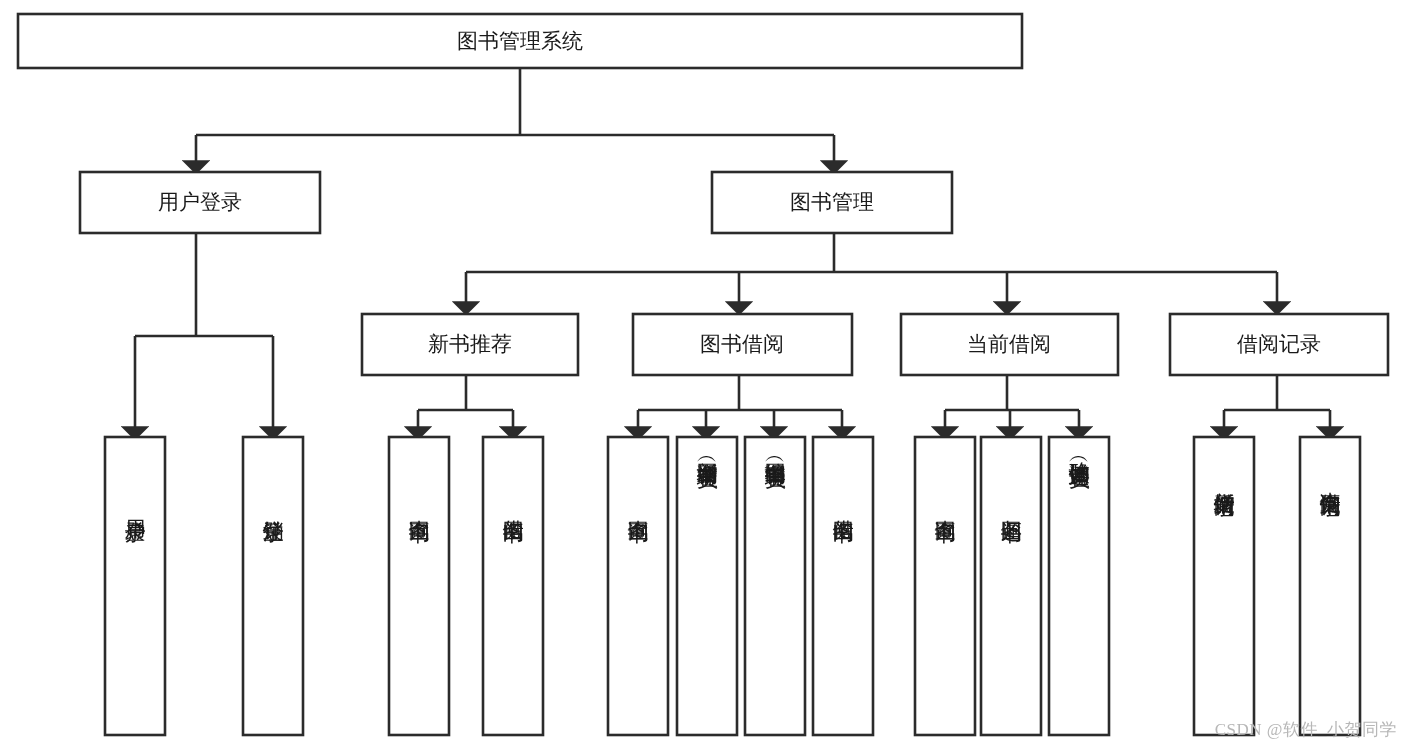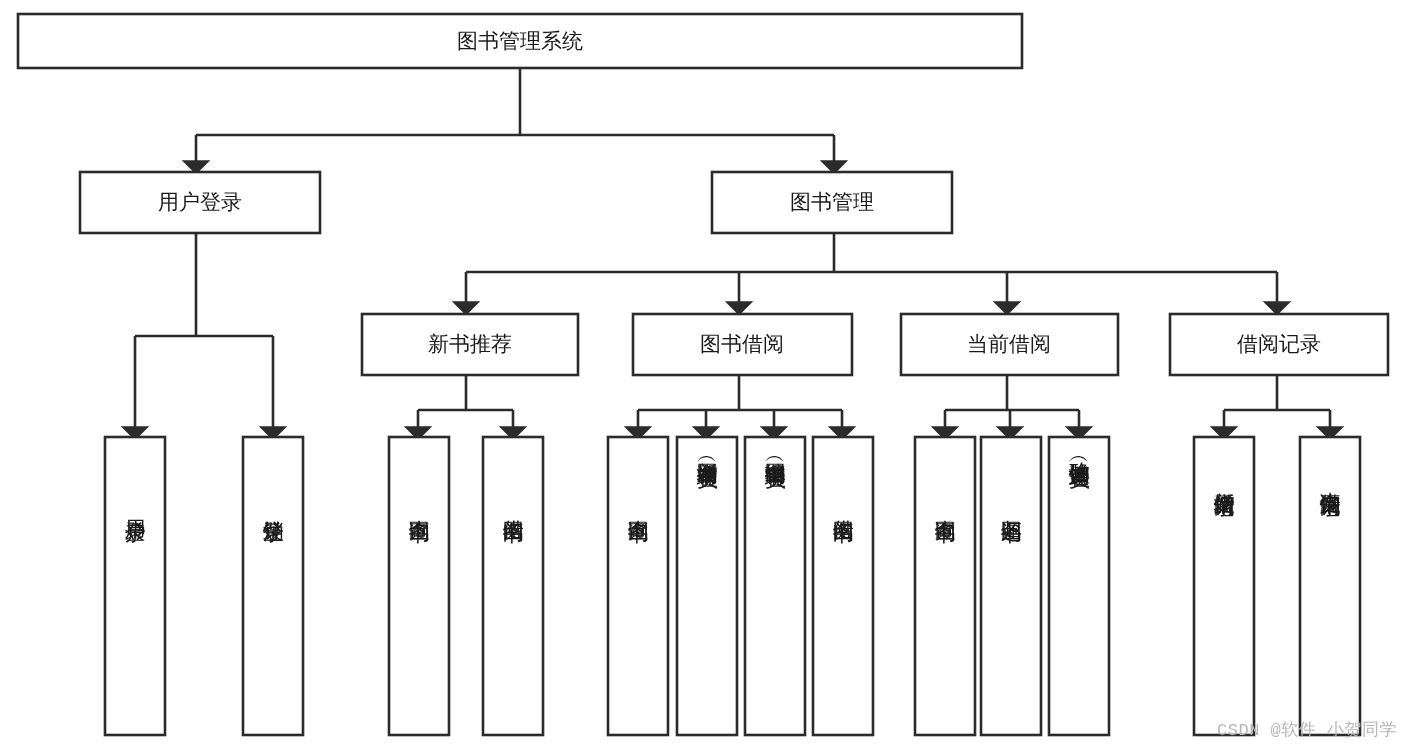--- a/index.html
+++ b/index.html
@@ -57,21 +57,21 @@
     font-size: 21px;
     line-height: 1.08;
     letter-spacing: 1px;
     color: #1a1a1a;
     white-space: nowrap;
   }
   .watermark {
     position: absolute;
     right: 8px;
     bottom: 6px;
-    font-family: Liberation Mono, monospace;
+    font-family: Liberation Serif, serif;
     font-size: 17px;
     color: #b7b7b7;
     letter-spacing: 0.5px;
     user-select: none;
   }
 </style>
 </head>
 <body>
 
 <div id="diagram-root">

